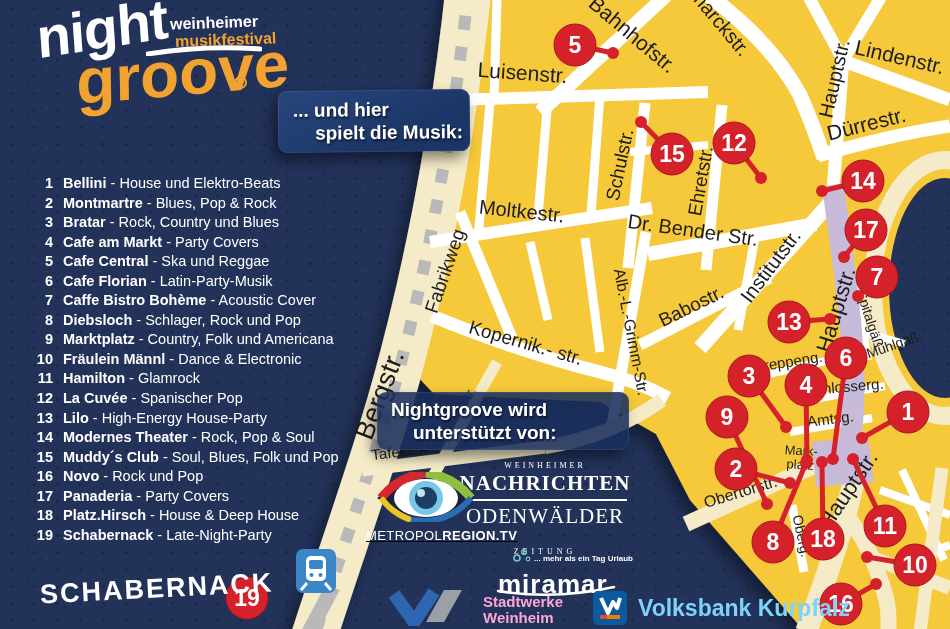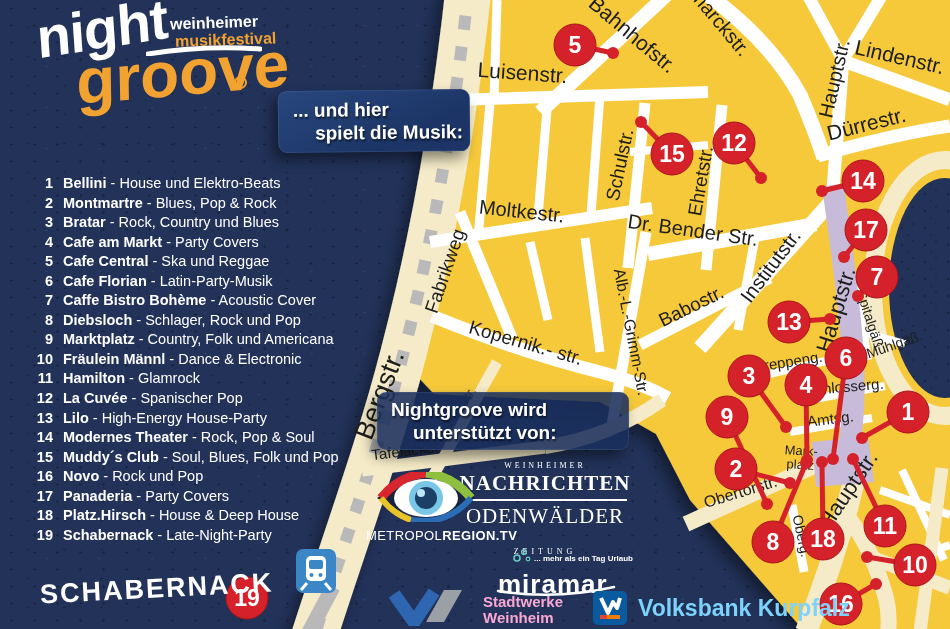--- a/index.html
+++ b/index.html
@@ -61,21 +61,21 @@
   .v-sep,.v-genre{font-weight:normal;}
 
   
   .wn{left:455px;top:461px;width:180px;text-align:center;color:#fff;font-family:"Liberation Serif",serif;}
   .wn-top{font-size:8px;letter-spacing:3px;}
   .wn-main{font-size:21px;letter-spacing:1px;margin-top:1px;font-weight:bold;}
   .wn-rule{height:2px;background:#fff;margin:3px 8px;}
   .wn-second{font-size:21px;letter-spacing:1px;}
   .wn-bottom{font-size:8px;letter-spacing:4px;margin-top:18px;}
 
-  .metropol{left:366px;top:472px;width:120px;text-align:center;}
+  .metropol{left:366px;top:472px;width:120px;text-align:center;text-decoration:underline;}
   .metropol-text{margin-top:2px;font-size:13px;color:#fff;white-space:nowrap;}
   .metropol-text .thin{font-weight:normal;letter-spacing:.4px;}
   .metropol-text .bold{font-weight:bold;letter-spacing:.4px;}
 
   .miramar{left:492px;top:541px;width:125px;color:#fff;}
   .miramar-tag{position:absolute;left:42px;top:13px;font-size:8px;font-weight:bold;white-space:nowrap;}
   .miramar-bubbles{position:absolute;left:20px;top:6px;}
   .miramar-name{position:absolute;left:6px;top:28px;font-weight:bold;font-size:26px;letter-spacing:1px;}
   .miramar-swoosh{position:absolute;left:4px;top:44px;}
 

